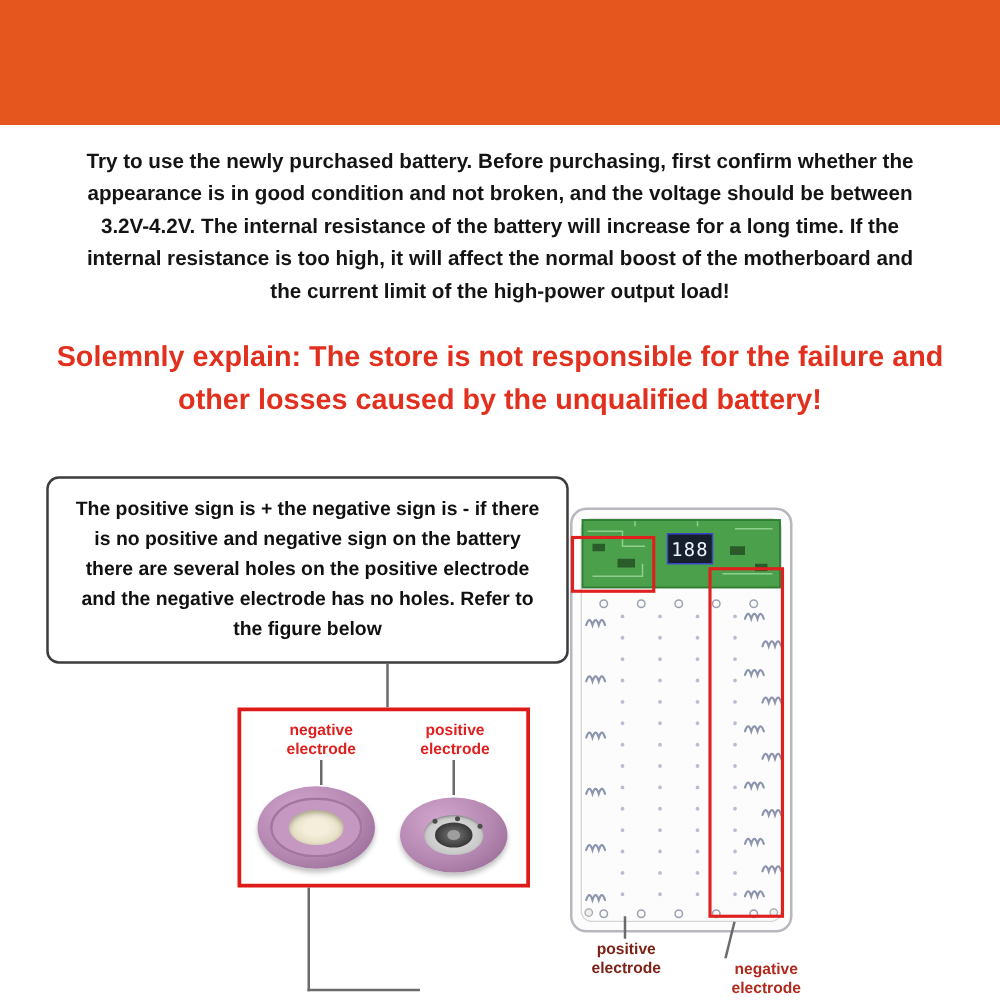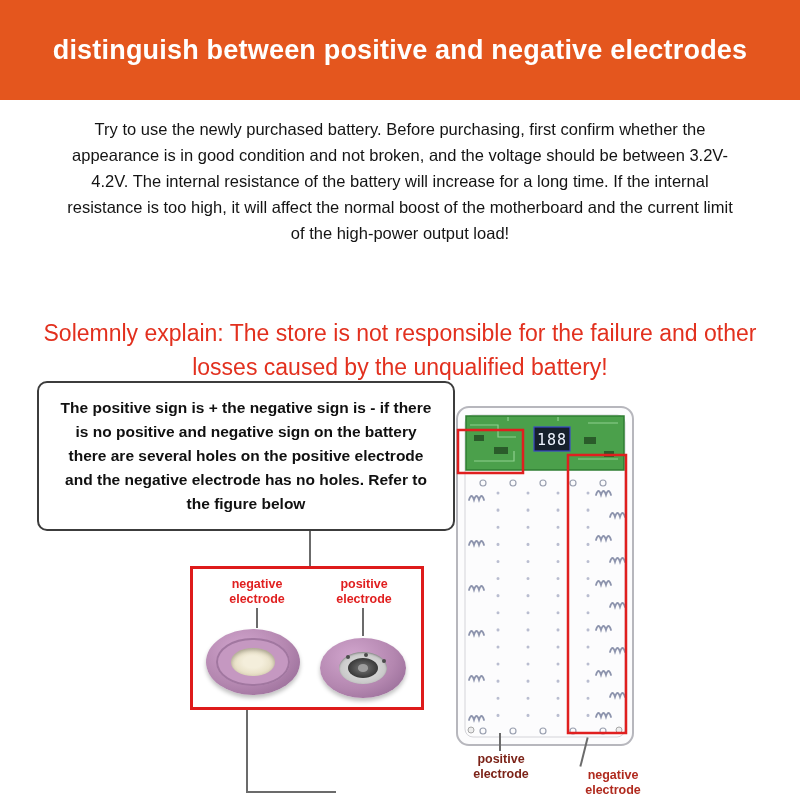--- a/index.html
+++ b/index.html
@@ -10,26 +10,26 @@
   
   .header{
     position:absolute;top:0;left:0;width:800px;height:100px;
     background:#e4561e;color:#fff;text-align:center;
     display:flex;flex-direction:column;justify-content:center;gap:4px;
   }
   .header .t1,.header .t2{font-size:27px;font-weight:bold;line-height:33px;letter-spacing:.2px;}
   
   .intro{
     position:absolute;top:116px;left:60px;width:680px;text-align:center;
-    font-size:16.5px;line-height:26px;color:#141414;font-weight:400;
+    font-size:16.5px;line-height:26px;color:#141414;font-weight:700;
   }
   
   .warning{
     position:absolute;top:268px;left:40px;width:720px;text-align:center;
-    color:#e2301e;font-size:23px;font-weight:normal;line-height:34px;margin-top:48px;
+    color:#e2301e;font-size:23px;font-weight:bold;line-height:34px;
   }
   
   .note-box{
     position:absolute;top:381px;left:37px;width:418px;height:150px;box-sizing:border-box;
     border:2.5px solid #3c3c3c;border-radius:10px;padding:14px 20px;
     display:flex;align-items:center;justify-content:flex-start;
     text-align:center;font-weight:bold;font-size:15.5px;line-height:24px;color:#101010;
   }
   .cline{position:absolute;background:#6b6b6b;}
   
@@ -68,21 +68,20 @@
   .bottom-pos{left:454px;top:752px;width:94px;color:#7c2318;}
   .bottom-neg{left:566px;top:768px;width:94px;color:#b02a1e;}
   .case-svg{position:absolute;left:438px;top:395px;}
 </style>
 </head>
 <body>
 
 <div class="canvas">
 
   <div class="header">
-    <div class="t2">distinguish between positive and negative electrodes</div>
   </div>
 
   <div class="intro">Try to use the newly purchased battery. Before purchasing, first confirm whether the appearance is in good condition and not broken, and the voltage should be between 3.2V-4.2V. The internal resistance of the battery will increase for a long time. If the internal resistance is too high, it will affect the normal boost of the motherboard and the current limit of the high-power output load!</div>
 
   <div class="warning">Solemnly explain: The store is not responsible for the failure and other losses caused by the unqualified battery!</div>
 
   <div class="note-box">
     <span>The positive sign is + the negative sign is - if there is no positive and negative sign on the battery there are several holes on the positive electrode and the negative electrode has no holes. Refer to the figure below</span>
   </div>
 

